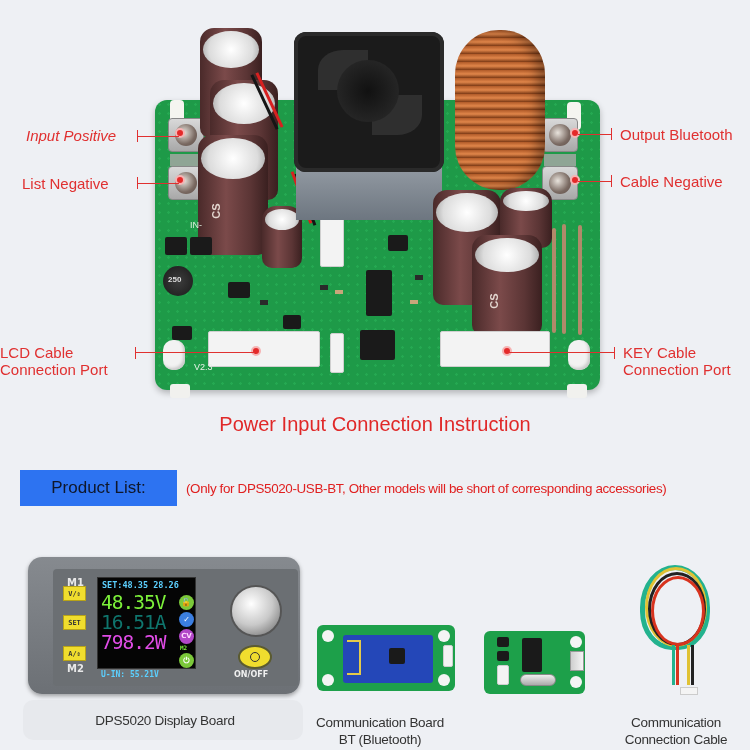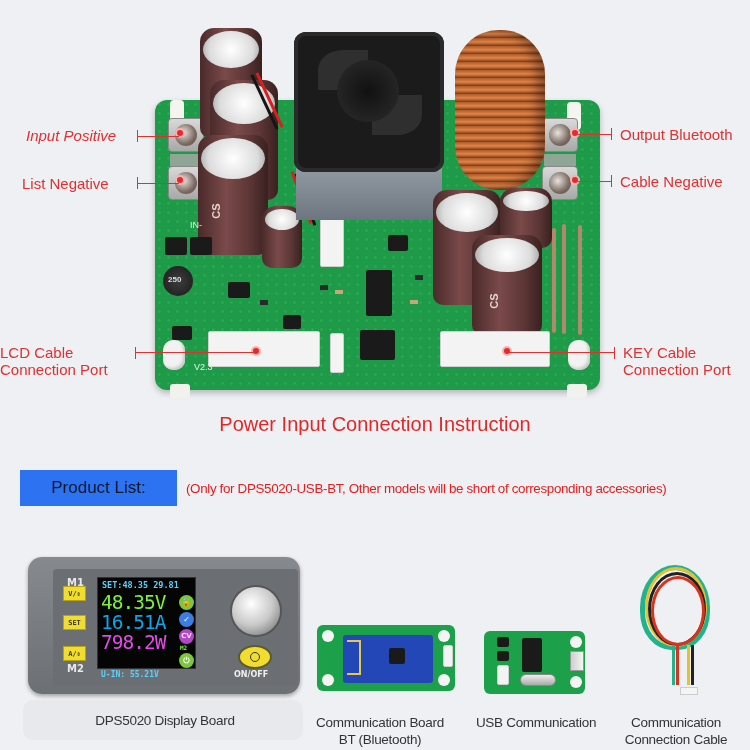--- a/index.html
+++ b/index.html
@@ -269,23 +269,23 @@
 <div class="abs disp"></div>
 <div class="abs disp-inner"></div>
 
 <div class="abs klabel" style="left:67px;top:577px;">M1</div>
 <button class="abs ykey" style="left:63px;top:586px;">V/⇕</button>
 <button class="abs ykey" style="left:63px;top:615px;">SET</button>
 <button class="abs ykey" style="left:63px;top:646px;">A/⇕</button>
 <div class="abs klabel" style="left:67px;top:663px;">M2</div>
 
 <div class="abs lcd">
-  <div class="abs lcd-set" style="left:4px;top:2px;">SET:48.35 29.81</div>
+  <div class="abs lcd-set" style="left:4px;top:2px;">SET:48.35 28.26</div>
   <div class="abs lcd-big" style="left:3px;top:15px;color:#7cf03a;">48.35V</div>
-  <div class="abs lcd-big" style="left:3px;top:35px;color:#0ea5e9;">16.51A</div>
+  <div class="abs lcd-big" style="left:3px;top:35px;color:#0f766e;">16.51A</div>
   <div class="abs lcd-big" style="left:3px;top:55px;color:#e04ce6;">798.2W</div>
   <div class="abs lcd-uin" style="left:3px;top:92px;">U-IN: 55.21V</div>
   <div class="abs lcd-ic" style="left:81px;top:17px;background:#7bc83a;color:#111;">🔓</div>
   <div class="abs lcd-ic" style="left:81px;top:34px;background:#3b7ee0;color:#fff;">✓</div>
   <div class="abs lcd-ic" style="left:81px;top:51px;background:#b247c8;color:#ffd9ff;font-size:7px;">CV</div>
   <div class="abs" style="left:82px;top:66px;color:#7cf03a;font-size:6px;font-weight:bold;font-family:'DejaVu Sans Mono',monospace;">M2</div>
   <div class="abs lcd-ic" style="left:81px;top:75px;background:#7bc83a;color:#fff;">⏻</div>
 </div>
 
 <div class="abs knob"></div>
@@ -323,18 +323,17 @@
 <div class="abs cable-end" style="left:687px;top:645px;background:#e0c234;"></div>
 <div class="abs cable-end" style="left:691px;top:645px;background:#222;"></div>
 <div class="abs plug"></div>
 
 <div class="abs caption" style="left:30px;top:712px;width:270px;">DPS5020 Display Board</div>
 <div class="abs caption" style="left:305px;top:714px;width:150px;">
   <div>Communication Board</div>
   <div>BT (Bluetooth)</div>
 </div>
 <div class="abs caption" style="left:462px;top:714px;width:148px;">
-  <div>USB Communication</div>
 </div>
 <div class="abs caption" style="left:610px;top:714px;width:132px;">
   <div>Communication</div>
   <div>Connection Cable</div>
 </div>
 
 </body></html>

